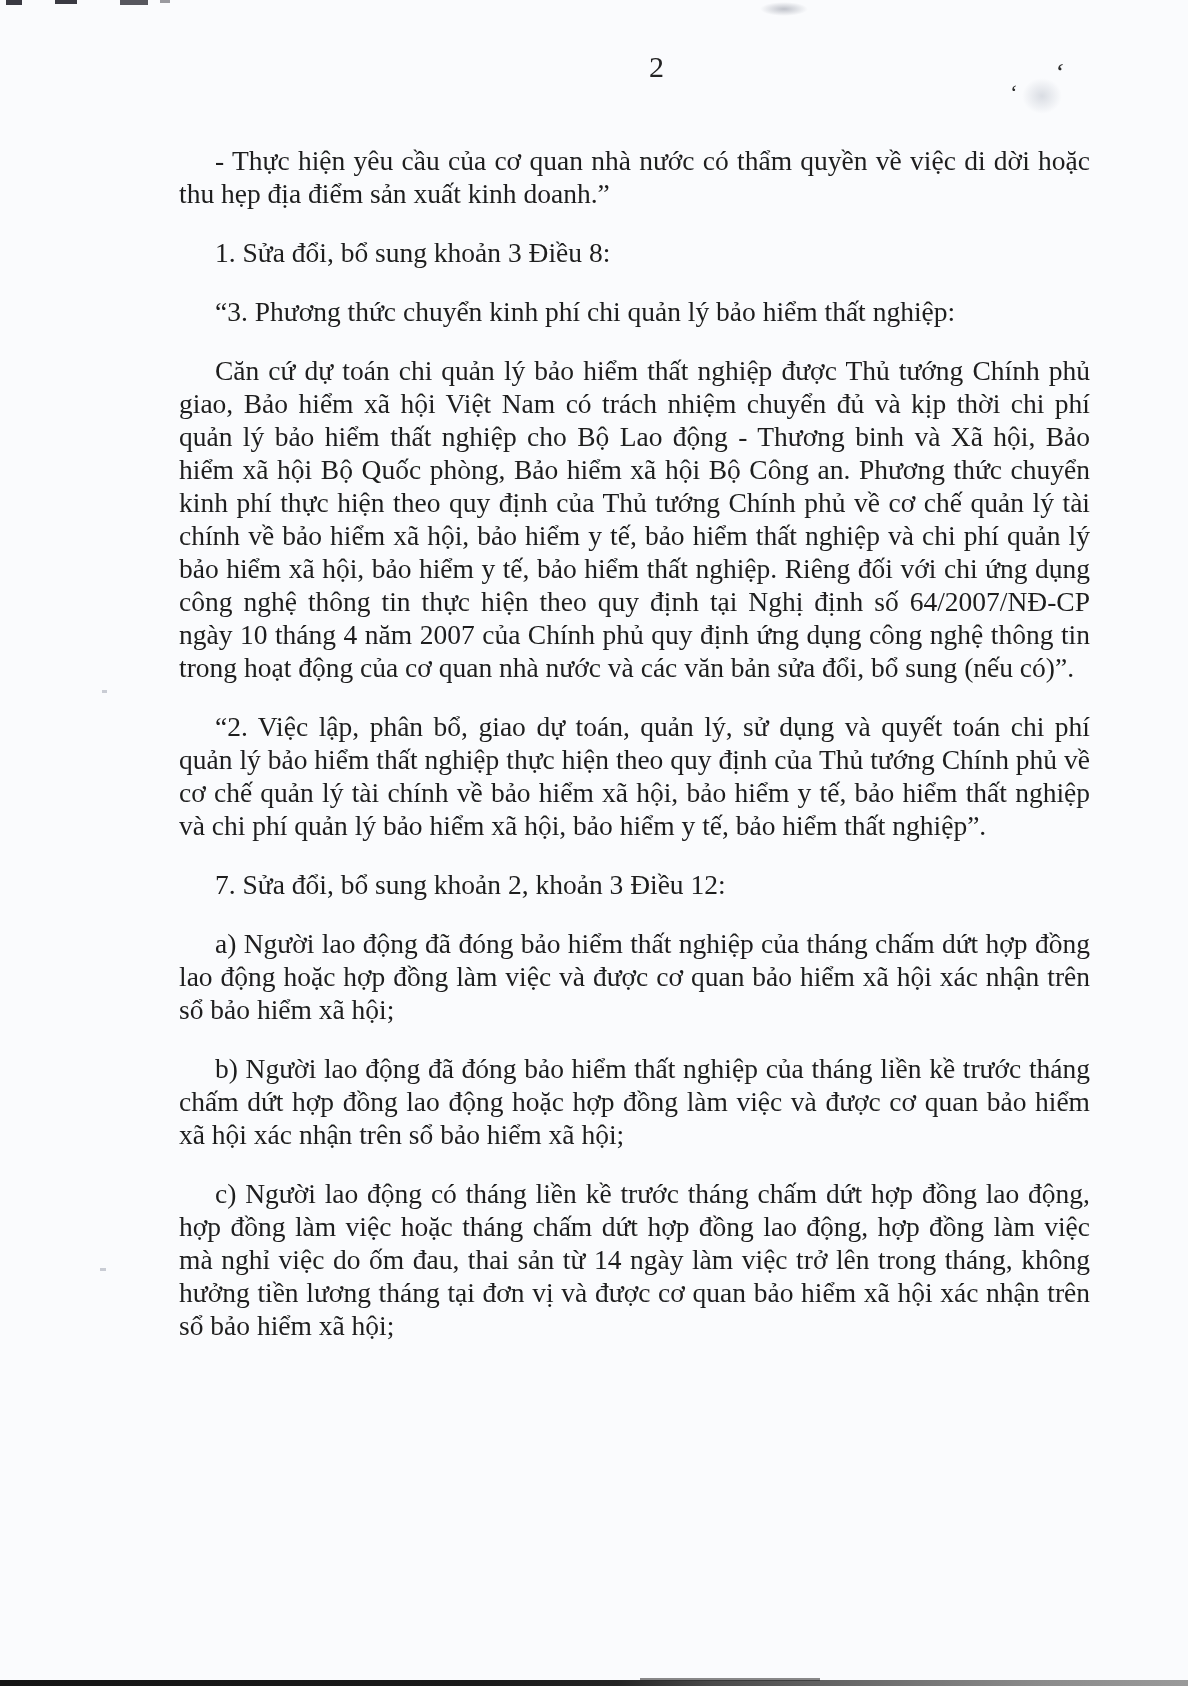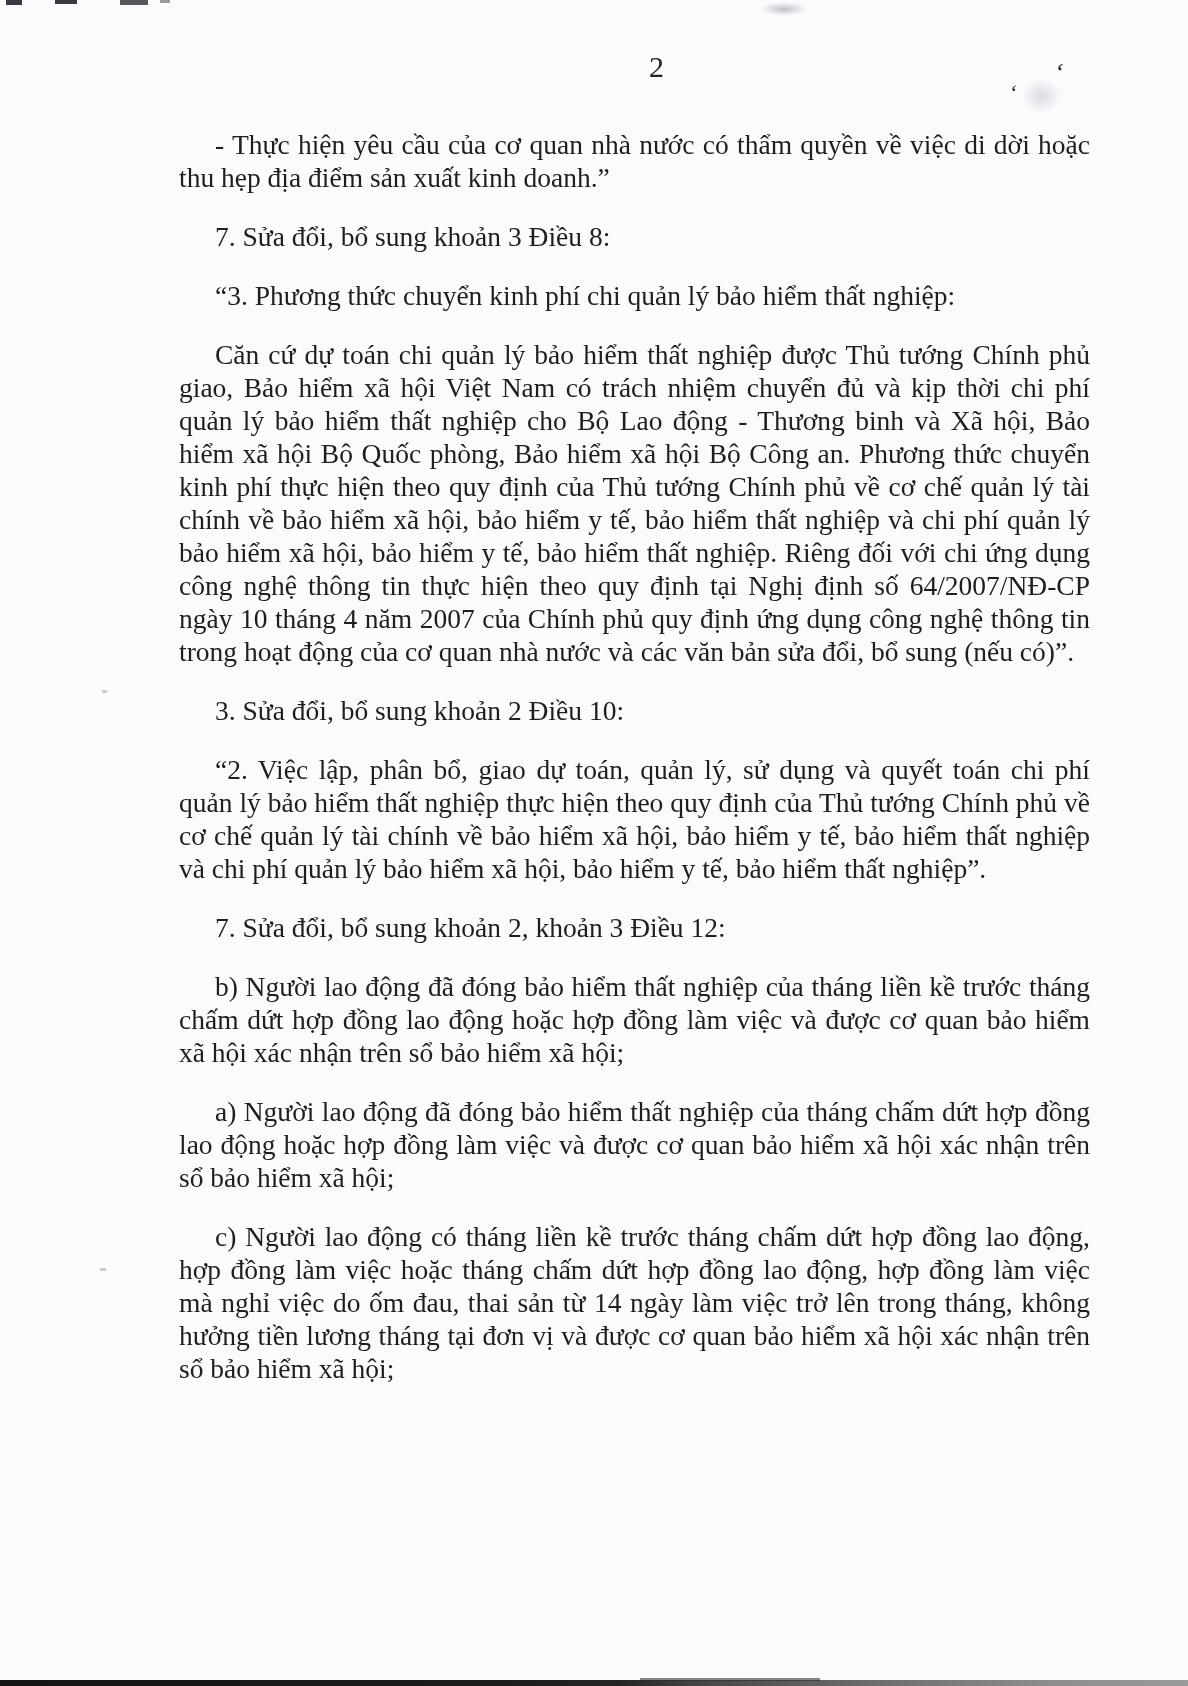--- a/index.html
+++ b/index.html
@@ -22,21 +22,21 @@
     position: absolute;
     top: 50px;
     left: 201px;
     width: 911px;
     text-align: center;
     font-size: 30px;
     color: #242424;
   }
   .doc-body {
     position: absolute;
-    top: 128px;
+    top: 144px;
     left: 179px;
     width: 911px;
     font-size: 27.5px;
     line-height: 33px;
     text-align: justify;
     color: #1e1e1e;
   }
   .doc-body p {
     margin: 0 0 26px 0;
     text-indent: 36px;
@@ -98,25 +98,24 @@
 
   <div class="artifact sp-smudge"></div>
   <div class="artifact speck sp1">‘</div>
   <div class="artifact speck sp2">‘</div>
 
   <div class="artifact fold f1"></div>
   <div class="artifact fold f2"></div>
 
   <main class="doc-body">
       <p class="para body">- Thực hiện yêu cầu của cơ quan nhà nước có thẩm quyền về việc di dời hoặc thu hẹp địa điểm sản xuất kinh doanh.”</p>
-      <p class="para heading">7. Sửa đổi, bổ sung khoản 3 Điều 8:</p>
+      <p class="para heading">1. Sửa đổi, bổ sung khoản 3 Điều 8:</p>
       <p class="para body">“3. Phương thức chuyển kinh phí chi quản lý bảo hiểm thất nghiệp:</p>
       <p class="para body">Căn cứ dự toán chi quản lý bảo hiểm thất nghiệp được Thủ tướng Chính phủ giao, Bảo hiểm xã hội Việt Nam có trách nhiệm chuyển đủ và kịp thời chi phí quản lý bảo hiểm thất nghiệp cho Bộ Lao động - Thương binh và Xã hội, Bảo hiểm xã hội Bộ Quốc phòng, Bảo hiểm xã hội Bộ Công an. Phương thức chuyển kinh phí thực hiện theo quy định của Thủ tướng Chính phủ về cơ chế quản lý tài chính về bảo hiểm xã hội, bảo hiểm y tế, bảo hiểm thất nghiệp và chi phí quản lý bảo hiểm xã hội, bảo hiểm y tế, bảo hiểm thất nghiệp. Riêng đối với chi ứng dụng công nghệ thông tin thực hiện theo quy định tại Nghị định số 64/2007/NĐ-CP ngày 10 tháng 4 năm 2007 của Chính phủ quy định ứng dụng công nghệ thông tin trong hoạt động của cơ quan nhà nước và các văn bản sửa đổi, bổ sung (nếu có)”.</p>
-      <p class="para heading">3. Sửa đổi, bổ sung khoản 2 Điều 10:</p>
       <p class="para body">“2. Việc lập, phân bổ, giao dự toán, quản lý, sử dụng và quyết toán chi phí quản lý bảo hiểm thất nghiệp thực hiện theo quy định của Thủ tướng Chính phủ về cơ chế quản lý tài chính về bảo hiểm xã hội, bảo hiểm y tế, bảo hiểm thất nghiệp và chi phí quản lý bảo hiểm xã hội, bảo hiểm y tế, bảo hiểm thất nghiệp”.</p>
       <p class="para heading">7. Sửa đổi, bổ sung khoản 2, khoản 3 Điều 12:</p>
+      <p class="para body">a) Người lao động đã đóng bảo hiểm thất nghiệp của tháng chấm dứt hợp đồng lao động hoặc hợp đồng làm việc và được cơ quan bảo hiểm xã hội xác nhận trên sổ bảo hiểm xã hội;</p>
       <p class="para body">b) Người lao động đã đóng bảo hiểm thất nghiệp của tháng liền kề trước tháng chấm dứt hợp đồng lao động hoặc hợp đồng làm việc và được cơ quan bảo hiểm xã hội xác nhận trên sổ bảo hiểm xã hội;</p>
-      <p class="para body">a) Người lao động đã đóng bảo hiểm thất nghiệp của tháng chấm dứt hợp đồng lao động hoặc hợp đồng làm việc và được cơ quan bảo hiểm xã hội xác nhận trên sổ bảo hiểm xã hội;</p>
       <p class="para body">c) Người lao động có tháng liền kề trước tháng chấm dứt hợp đồng lao động, hợp đồng làm việc hoặc tháng chấm dứt hợp đồng lao động, hợp đồng làm việc mà nghỉ việc do ốm đau, thai sản từ 14 ngày làm việc trở lên trong tháng, không hưởng tiền lương tháng tại đơn vị và được cơ quan bảo hiểm xã hội xác nhận trên sổ bảo hiểm xã hội;</p>
     </main>
 
   <div class="bottom-edge"></div>
 </div>
 
 </body></html>

